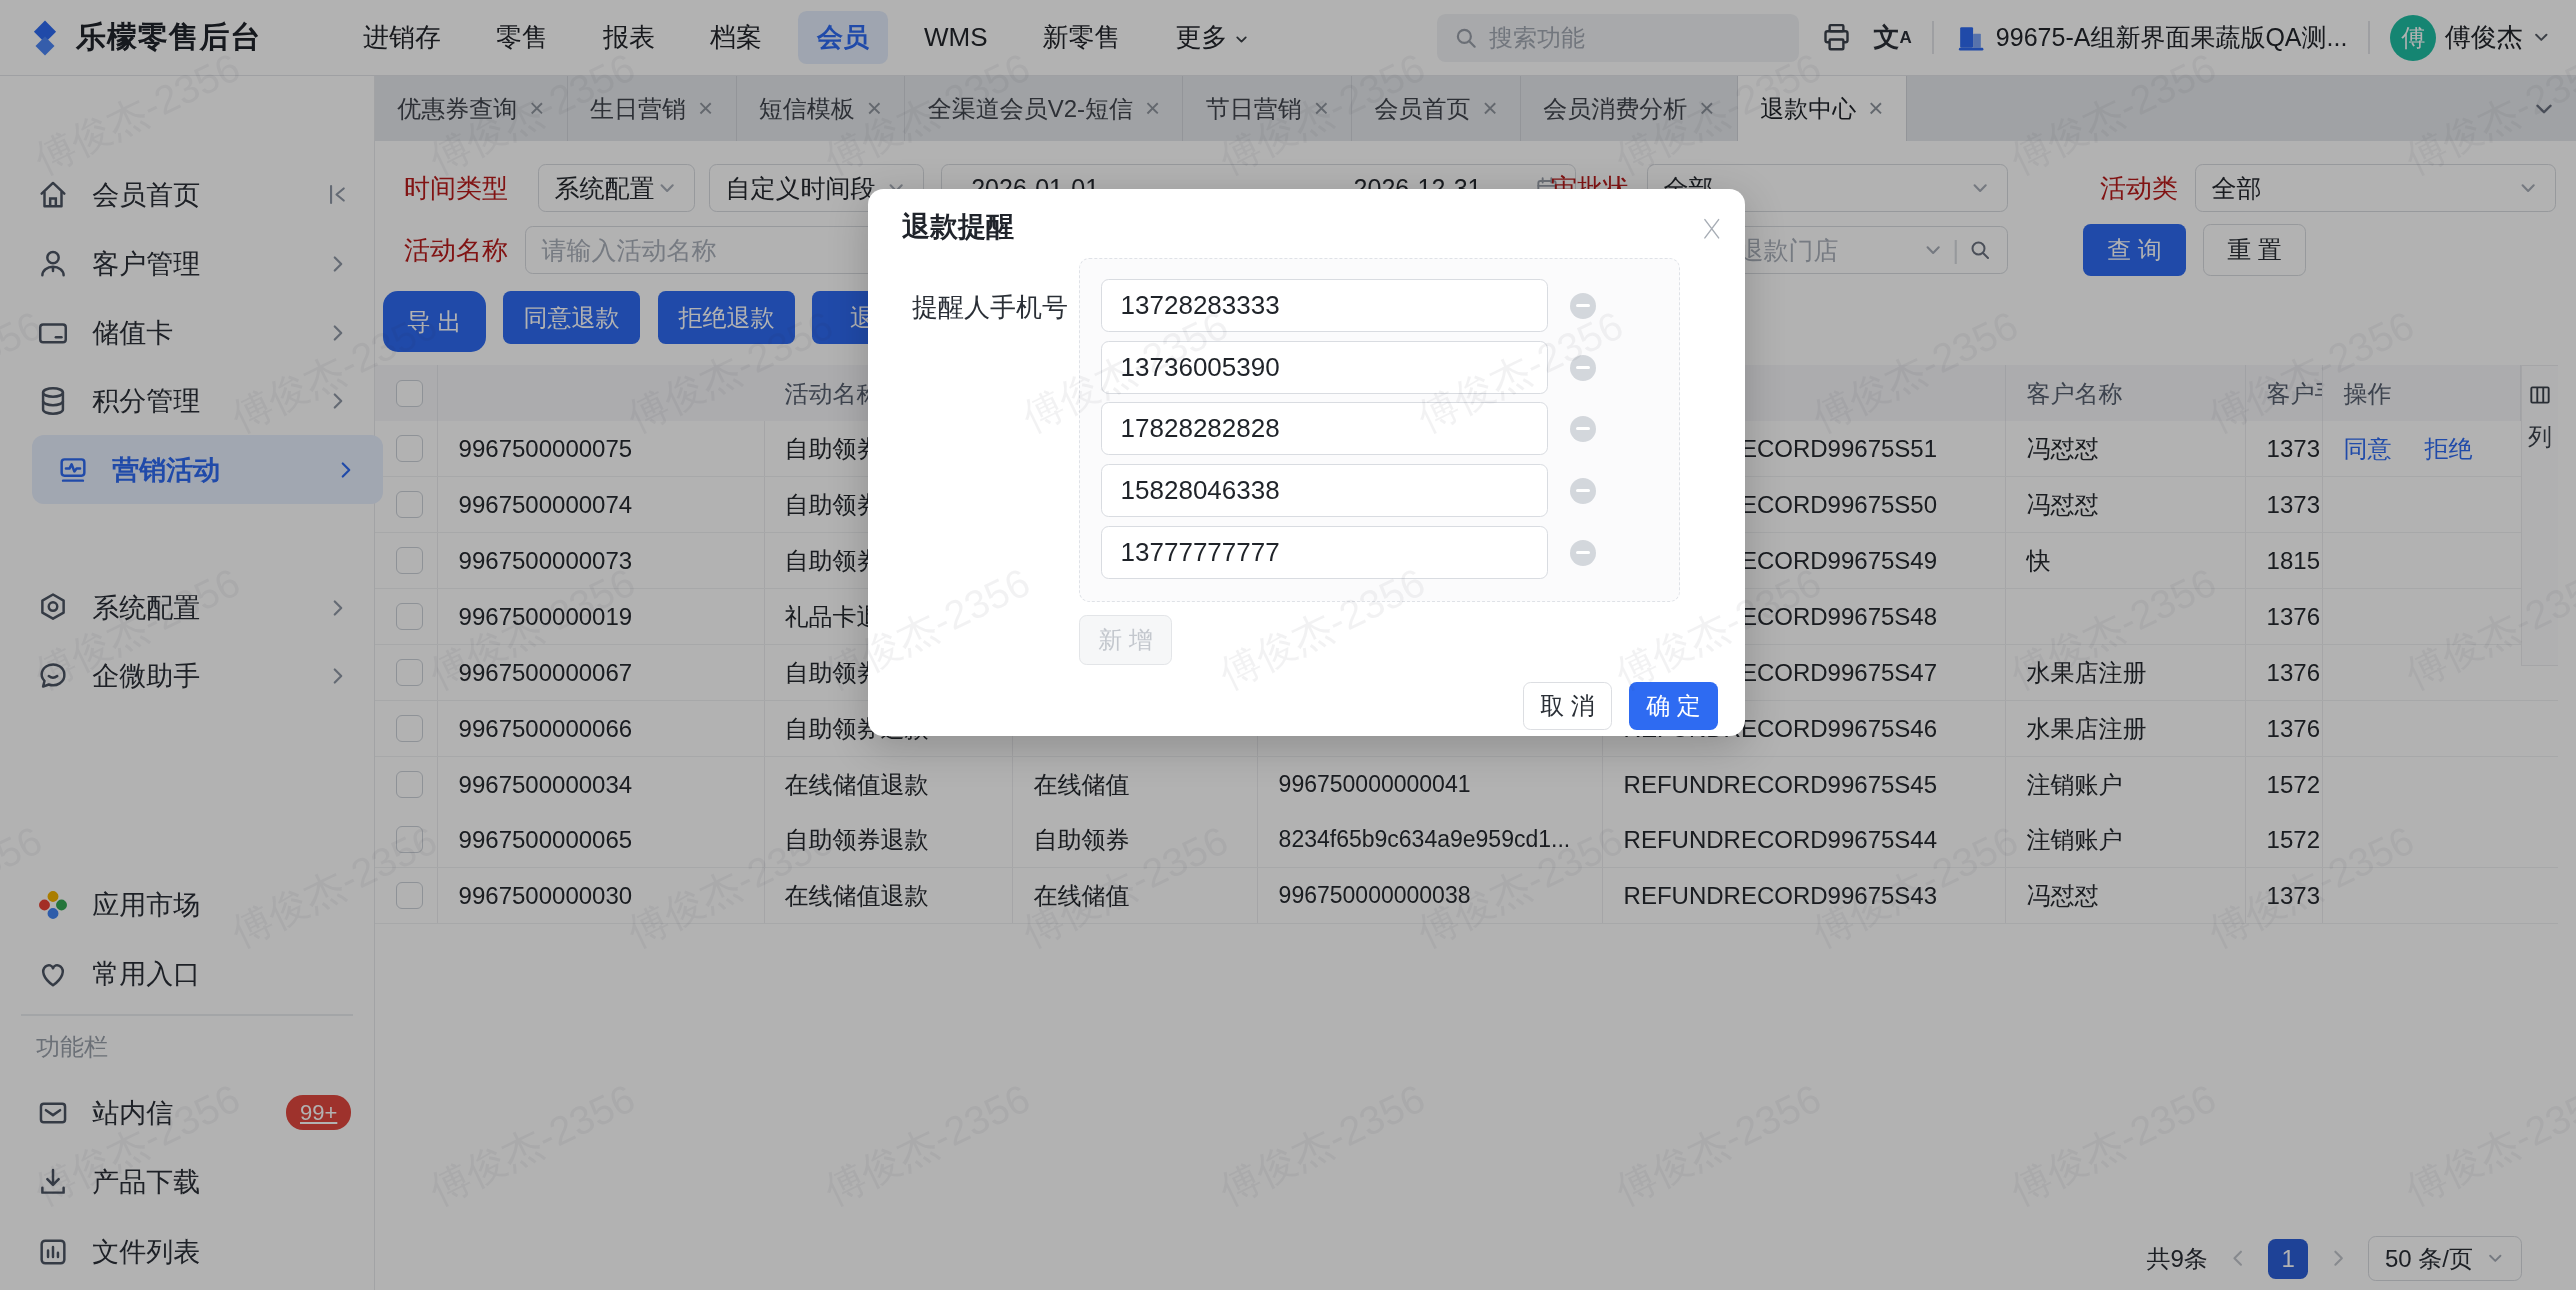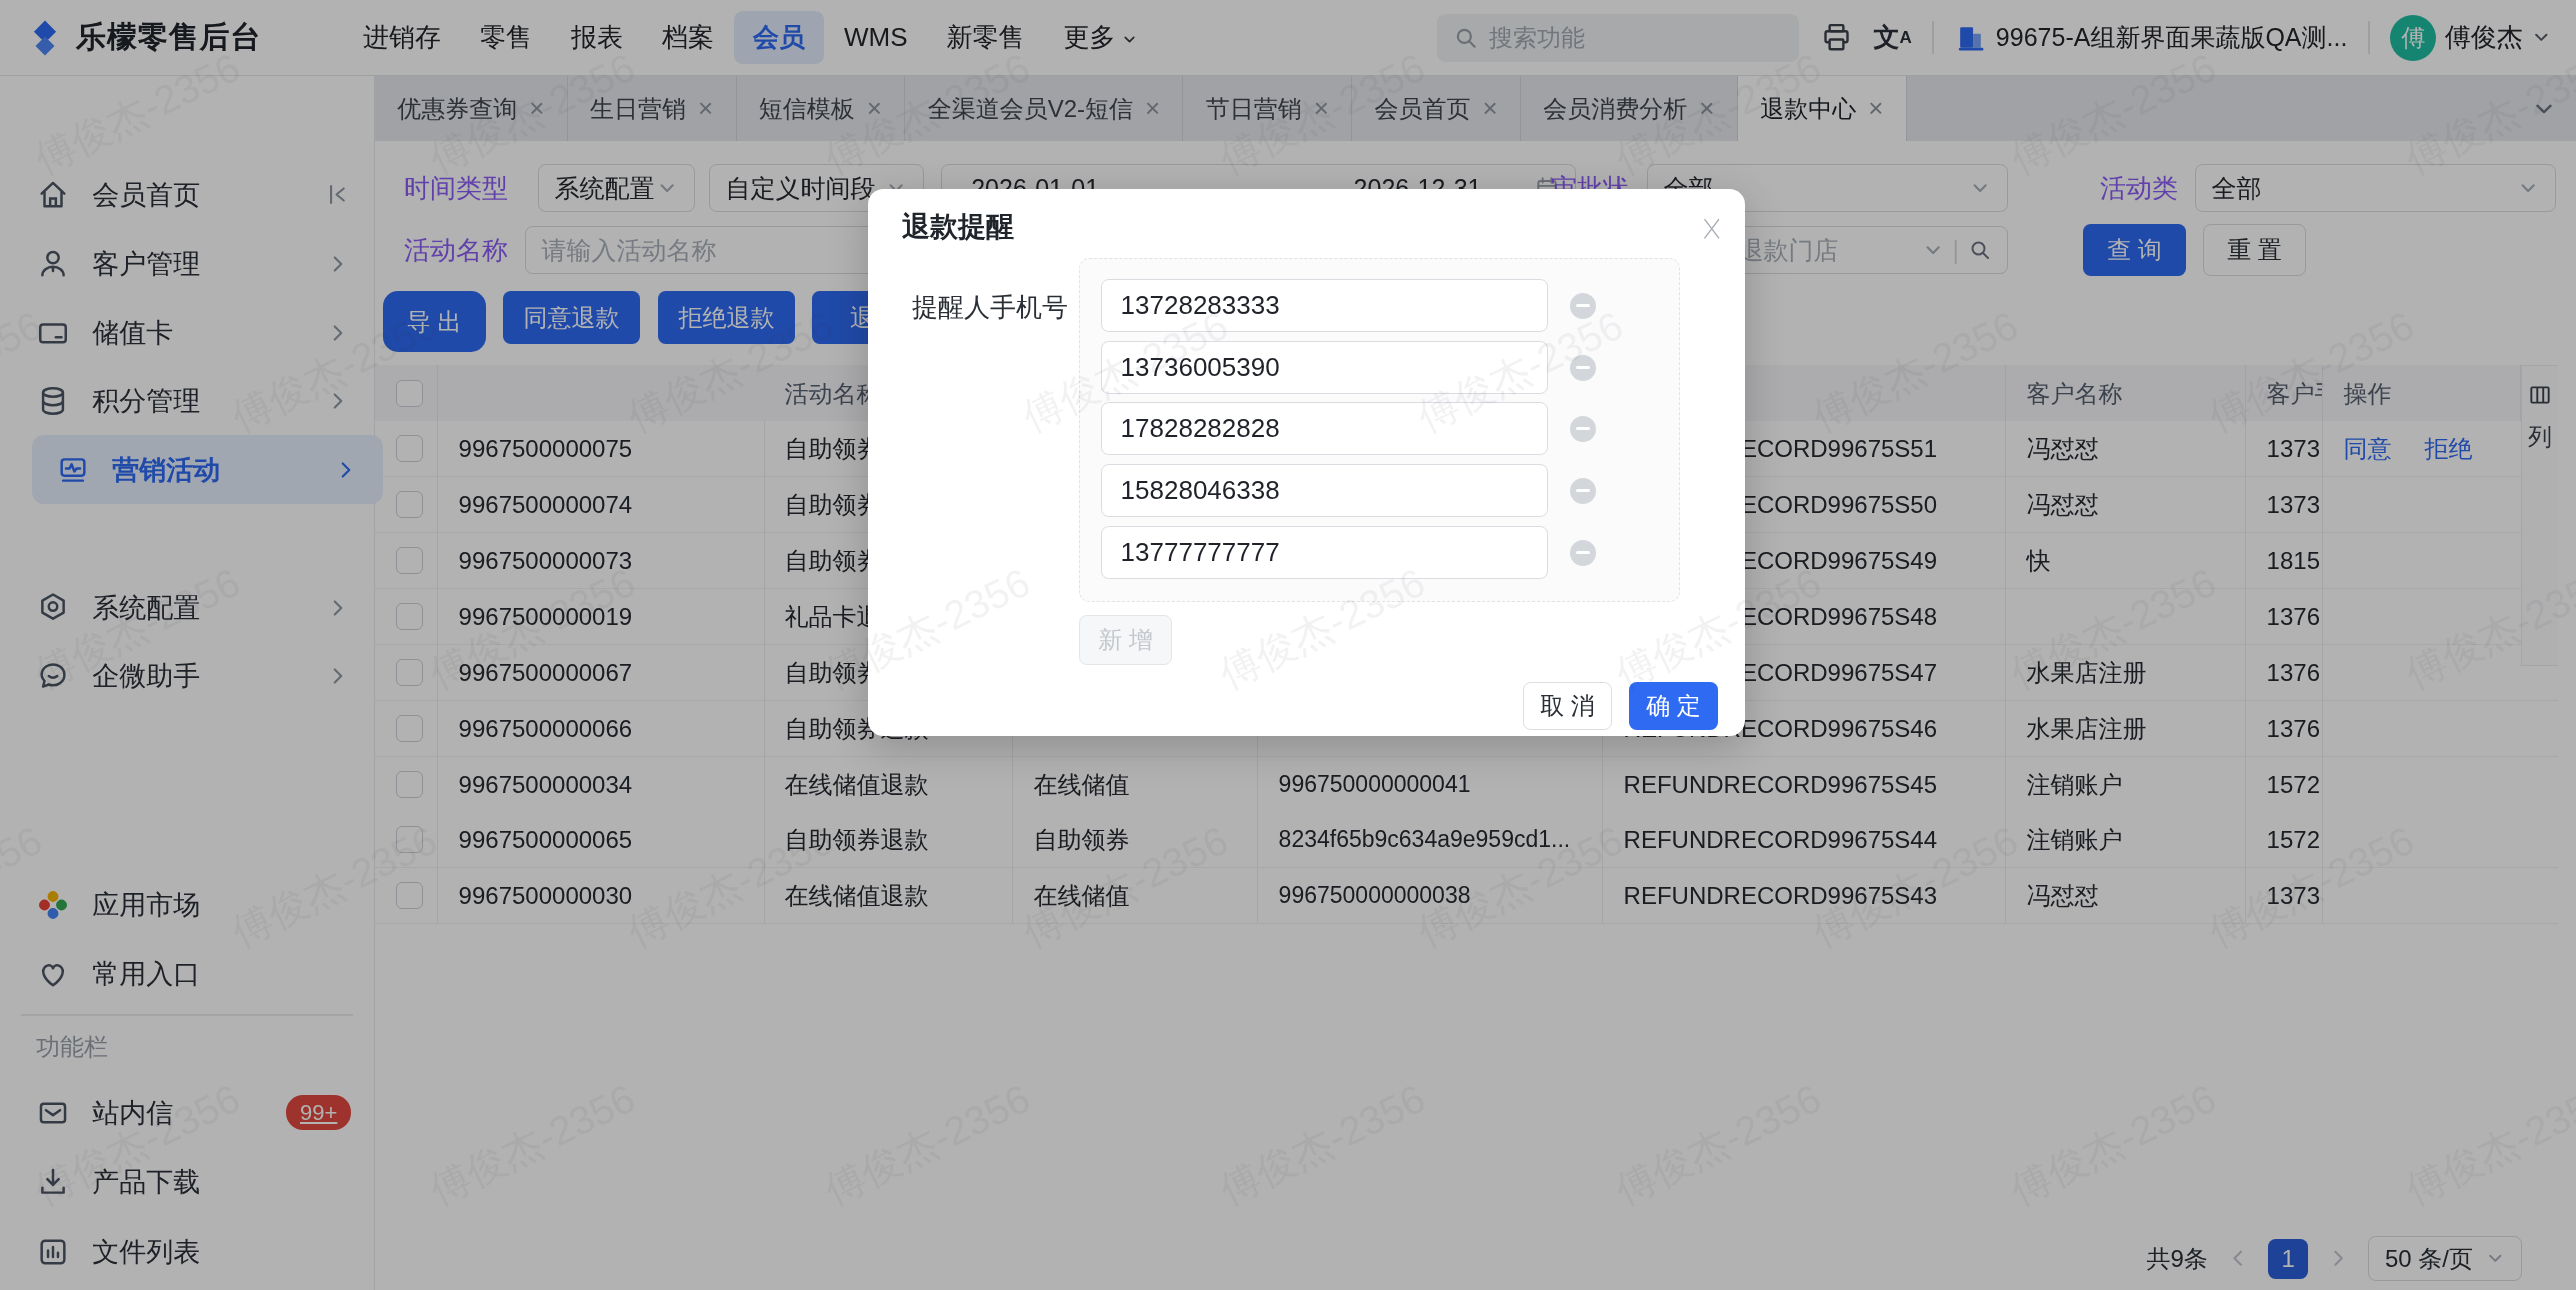--- a/index.html
+++ b/index.html
@@ -5,21 +5,21 @@
   * { margin:0; padding:0; box-sizing:border-box; }
   html,body { width:2576px; height:1291px; overflow:hidden; background:#fff;
     font-family:"Liberation Sans","DejaVu Sans",sans-serif; }
   .screen { position:relative; width:2576px; height:1291px; background:#fff; overflow:hidden; }
 
   
   .navbar { position:absolute; left:0; top:0; width:100%; height:76px; background:#fff;
     border-bottom:1.7px solid #e4e6ea; display:flex; align-items:center; z-index:10; }
   .logo { display:flex; align-items:center; gap:12px; padding-left:26px; width:344px; flex:0 0 auto; }
   .logo-text { font-size:30px; font-weight:700; color:#20242b; letter-spacing:0.9px; }
-  .menu { display:flex; align-items:center; gap:1px; flex:0 0 auto;justify-content:flex-end; }
+  .menu { display:flex; align-items:center; gap:17px; flex:0 0 auto;justify-content:flex-end; }
   .menu-item { font-size:26px; color:#23262c; padding:8.6px 19px; border-radius:8.6px;
     display:flex; align-items:center; gap:5.2px; cursor:pointer; white-space:nowrap; }
   .menu-item.active { background:#e4edfd; color:#2e6bf2; font-weight:600; }
   .menu-item .caret-sm { margin-top:3.4px; }
   .nav-right { margin-left:auto; display:flex; align-items:center; gap:20.6px; padding-right:24px; }
   .search-box { width:362px; height:48px; background:#f1f2f5; border-radius:8.6px; display:flex;
     align-items:center; gap:10.3px; padding:0 15.5px; }
   .search-box input { border:0; outline:0; background:transparent; font-size:24px; width:275px;
     color:#3a3f46; font-family:inherit; }
   .search-box input::placeholder { color:#a3a9b3; }
@@ -52,21 +52,21 @@
   .main { position:absolute; left:375px; top:76px; width:2201px; height:1215px; background:#fff; }
   .tabstrip { position:absolute; left:0; top:0; width:100%; height:65px; background:#e6e8ec;
     display:flex; align-items:stretch; }
   .tab { display:flex; align-items:center; gap:12px; padding:0 22.3px; font-size:24px; color:#41464e;
     border-right:1.7px solid #d3d6db; cursor:pointer; white-space:nowrap; }
   .tab.active { background:#fff; color:#1f2329; }
   .tab .tab-close { color:#8f959e; font-size:26px; }
   .tabstrip-caret { margin-left:auto; display:flex; align-items:center; padding-right:19px; }
 
   
-  .flabel { position:absolute; font-size:26px; color:#8b5cf6; height:48px; line-height:48px; text-align:right; }
+  .flabel { position:absolute; font-size:26px; color:#b91c1c; height:48px; line-height:48px; text-align:right; }
   .ctrl { position:absolute; height:48px; border:1.7px solid #d8dbe0; border-radius:7.7px; background:#fff;
     display:flex; align-items:center; font-size:25px; color:#262a30; padding:0 15.5px; }
   .ctrl .grow { flex:1; }
   .ctrl .ph { color:#aab0ba; }
   .ctrl svg { flex:0 0 auto; }
   .btn { position:absolute; height:52px; border-radius:7.7px; font-size:24px; display:flex; align-items:center;
     justify-content:center; cursor:pointer; white-space:nowrap; }
   .btn.primary { background:#2e6bf2; color:#fff; }
   .btn.plain { background:#fff; border:1.7px solid #d8dbe0; color:#2a2f36; }
   .sep-gray { color:#d8dbe0; margin:0 8.6px; }

